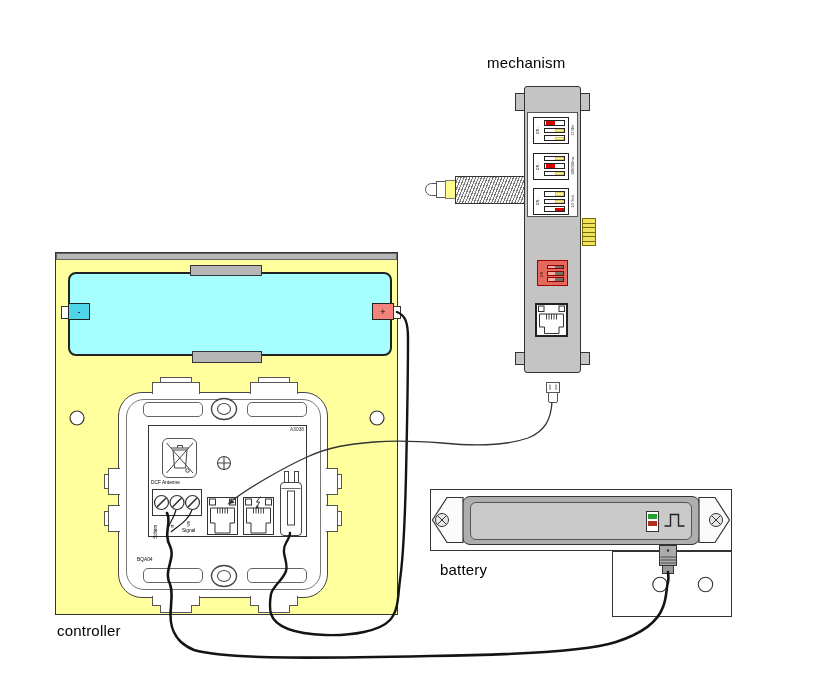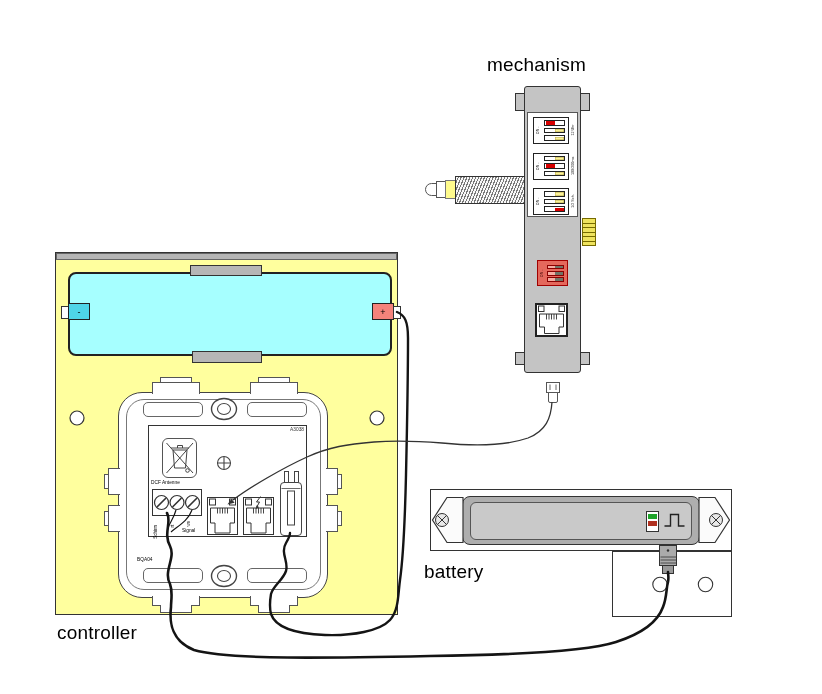--- a/index.html
+++ b/index.html
@@ -1,20 +1,20 @@
 <!DOCTYPE html>
 <html style="--panel_yellow: #FFFF9E; --compartment_cyan: #A6FFFF; --minus_cyan: #4ED5E8; --plus_red: #F4837B; --body_gray: #C4C4C4; --tab_gray: #B6B6B6; --holder_gray: #AEAEAE; --holder_inner_gray: #C9C9C9; --knob_yellow: #FBF29B; --knob_red: #D80000; --dip_dark: #6E7468; --power_bg: #E4685C; --power_row_bg: #F6ACA2; --comb_yellow: #EFE35E; --led_green: #1FA32A; --led_red: #B03020; --wire_black: #141414;"><head>
 <meta charset="utf-8">
 <title>Diagram</title>
 <style>
   html,body { margin:0; padding:0; background:#fff; }
   #canvas { position:relative; width:822px; height:694px; background:#fff;
             font-family:"Liberation Sans", sans-serif; color:#000; overflow:hidden; }
   .abs { position:absolute; box-sizing:border-box; }
-  .cap { position:absolute; font-size:19px; letter-spacing:.2px; white-space:nowrap; }
+  .cap { position:absolute; font-size:15px; letter-spacing:.2px; white-space:nowrap; }
   .t   { position:absolute; font-size:6px; white-space:nowrap; line-height:1; }
   .sc8 { transform:scale(.8); transform-origin:0 0; }
   .sc8r{ transform:scale(.8); transform-origin:100% 0; }
   .vtext { writing-mode:vertical-rl; transform:rotate(180deg) scale(.75); font-size:6px; line-height:1; }
 
   
   .dip { position:absolute; left:533px; width:36px; height:27px; border:1px solid #222;
          background:#fff; box-sizing:border-box; }
   .dip-on { position:absolute; left:0; top:0; width:8px; height:100%;
             display:flex; align-items:center; justify-content:center; }
@@ -42,21 +42,21 @@
   .tooth { width:14px; height:5.5px; background:var(--comb_yellow);
            border:1px solid #766a00; box-sizing:border-box; margin-top:-1px; }
 </style>
 </head>
 <body>
 
 <div id="canvas">
 
   <div class="cap" style="left:487px;top:54px">mechanism</div>
   <div class="cap" style="left:57px;top:622px">controller</div>
-  <div class="cap" style="left:424px;top:561px">battery</div>
+  <div class="cap" style="left:440px;top:561px">battery</div>
 
   <div class="abs" style="left:425px;top:183px;width:13px;height:13px;background:#fff;border:1px solid #555;border-radius:7px 0 0 7px;"></div>
   <div class="abs" style="left:436px;top:181px;width:11px;height:17px;background:#fff;border:1px solid #555;"></div>
   <div class="abs" style="left:445px;top:180px;width:12px;height:19px;background:#FFFB8C;border:1px solid #777;"></div>
   <div class="abs" style="left:455px;top:176px;width:70px;height:28px;border:1.3px solid #333;background:repeating-linear-gradient(112deg,#f8f8f8 0 1.6px,#777 1.6px 2.7px);"></div>
 
   <div class="abs" style="left:515px;top:93px;width:12px;height:18px;background:var(--body_gray);border:1px solid #333;"></div>
   <div class="abs" style="left:578px;top:93px;width:12px;height:18px;background:var(--body_gray);border:1px solid #333;"></div>
   <div class="abs" style="left:515px;top:352px;width:12px;height:13px;background:var(--body_gray);border:1px solid #333;"></div>
   <div class="abs" style="left:578px;top:352px;width:12px;height:13px;background:var(--body_gray);border:1px solid #333;"></div>

